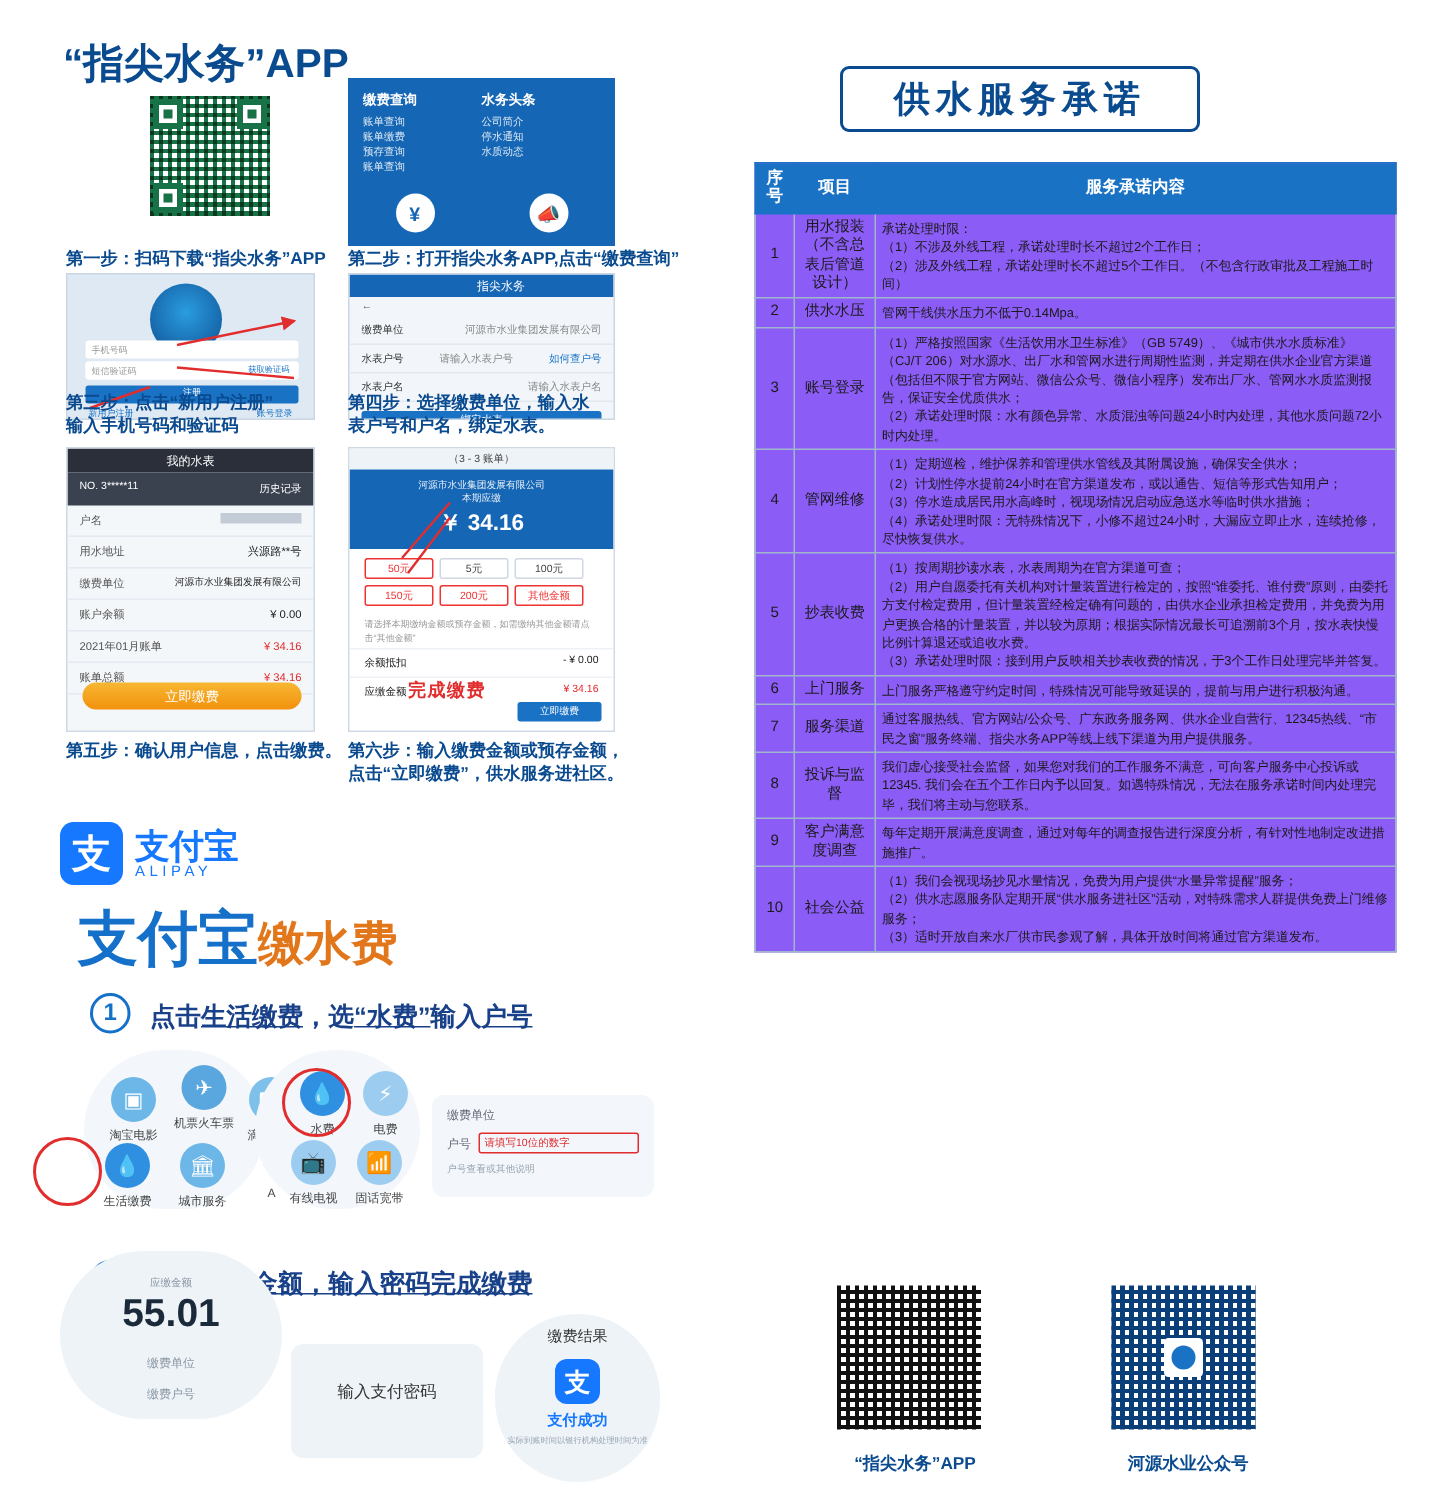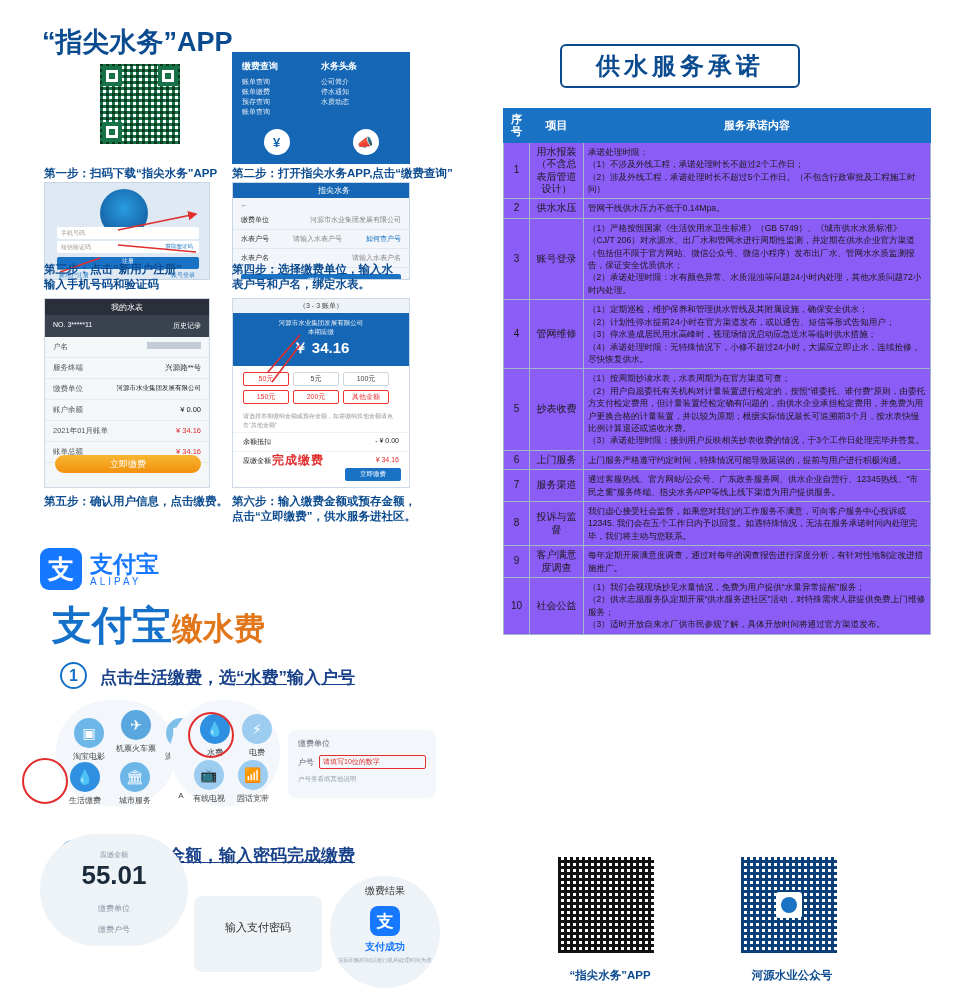--- a/index.html
+++ b/index.html
@@ -255,21 +255,21 @@
       <div class="hd">我的水表</div>
       <div class="dk">
         <span>NO. 3*****11</span>
         <span>历史记录</span>
       </div>
       <div class="row">
         <span class="lb">户名</span>
         <span class="mask"></span>
       </div>
       <div class="row">
-        <span class="lb">服务终端</span>
+        <span class="lb">用水地址</span>
         <span class="vl">兴源路**号</span>
       </div>
       <div class="row">
         <span class="lb">缴费单位</span>
         <span class="vl" style="font-size:6.5px">河源市水业集团发展有限公司</span>
       </div>
       <div class="row">
         <span class="lb">账户余额</span>
         <span class="vl">¥ 0.00</span>
       </div>

